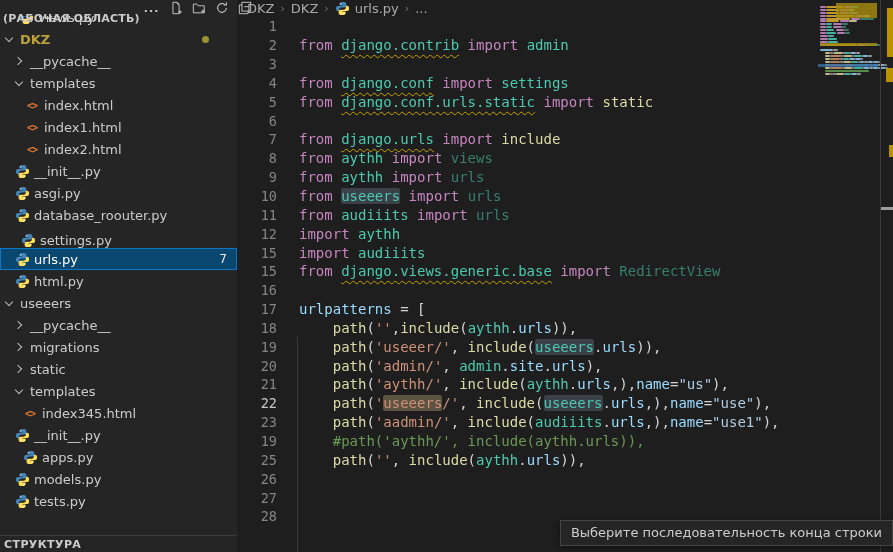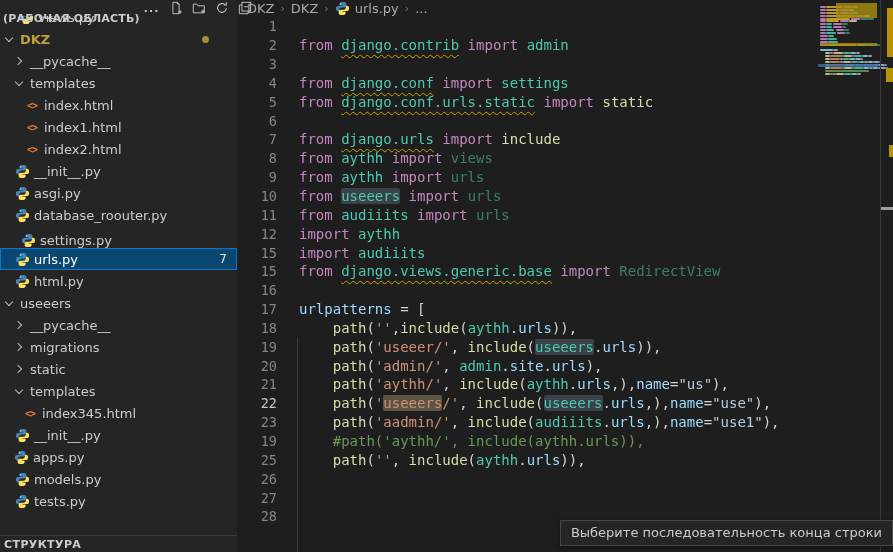--- a/index.html
+++ b/index.html
@@ -200,21 +200,21 @@
           <span class="ficon">
             <svg width="15" height="15" viewBox="0 0 16 16">
               <path fill="#4584b6" d="M7.9 1C6.1 1 4.7 1.8 4.7 3.2v1.5H8v.6H3.2C1.6 5.3 1 6.6 1 8.1c0 1.5.6 2.8 2.2 2.8h1.2V9.1c0-1.3 1.2-2.3 2.5-2.3h3.3c1.1 0 1.9-.8 1.9-1.9V3.2C12.1 1.8 10.9 1 9.6 1z"></path>
               <circle cx="6.1" cy="3" r=".7" fill="#fff"></circle>
               <path fill="#ffde57" d="M8.1 15c1.8 0 3.2-.8 3.2-2.2v-1.5H8v-.6h4.8c1.6 0 2.2-1.3 2.2-2.8 0-1.5-.6-2.8-2.2-2.8h-1.2v1.8c0 1.3-1.2 2.3-2.5 2.3H5.8c-1.1 0-1.9.8-1.9 1.9v1.7C3.9 14.2 5.1 15 6.4 15z"></path>
               <circle cx="9.9" cy="13" r=".7" fill="#fff"></circle>
             </svg>
           </span>
           <span class="lbl">__init__.py</span>
         </div>
-        <div class="row" style="padding-left: 13px;">
+        <div class="row" style="padding-left: 22px;">
           <span class="ficon">
             <svg width="15" height="15" viewBox="0 0 16 16">
               <path fill="#4584b6" d="M7.9 1C6.1 1 4.7 1.8 4.7 3.2v1.5H8v.6H3.2C1.6 5.3 1 6.6 1 8.1c0 1.5.6 2.8 2.2 2.8h1.2V9.1c0-1.3 1.2-2.3 2.5-2.3h3.3c1.1 0 1.9-.8 1.9-1.9V3.2C12.1 1.8 10.9 1 9.6 1z"></path>
               <circle cx="6.1" cy="3" r=".7" fill="#fff"></circle>
               <path fill="#ffde57" d="M8.1 15c1.8 0 3.2-.8 3.2-2.2v-1.5H8v-.6h4.8c1.6 0 2.2-1.3 2.2-2.8 0-1.5-.6-2.8-2.2-2.8h-1.2v1.8c0 1.3-1.2 2.3-2.5 2.3H5.8c-1.1 0-1.9.8-1.9 1.9v1.7C3.9 14.2 5.1 15 6.4 15z"></path>
               <circle cx="9.9" cy="13" r=".7" fill="#fff"></circle>
             </svg>
           </span>
           <span class="lbl">apps.py</span>
         </div>

